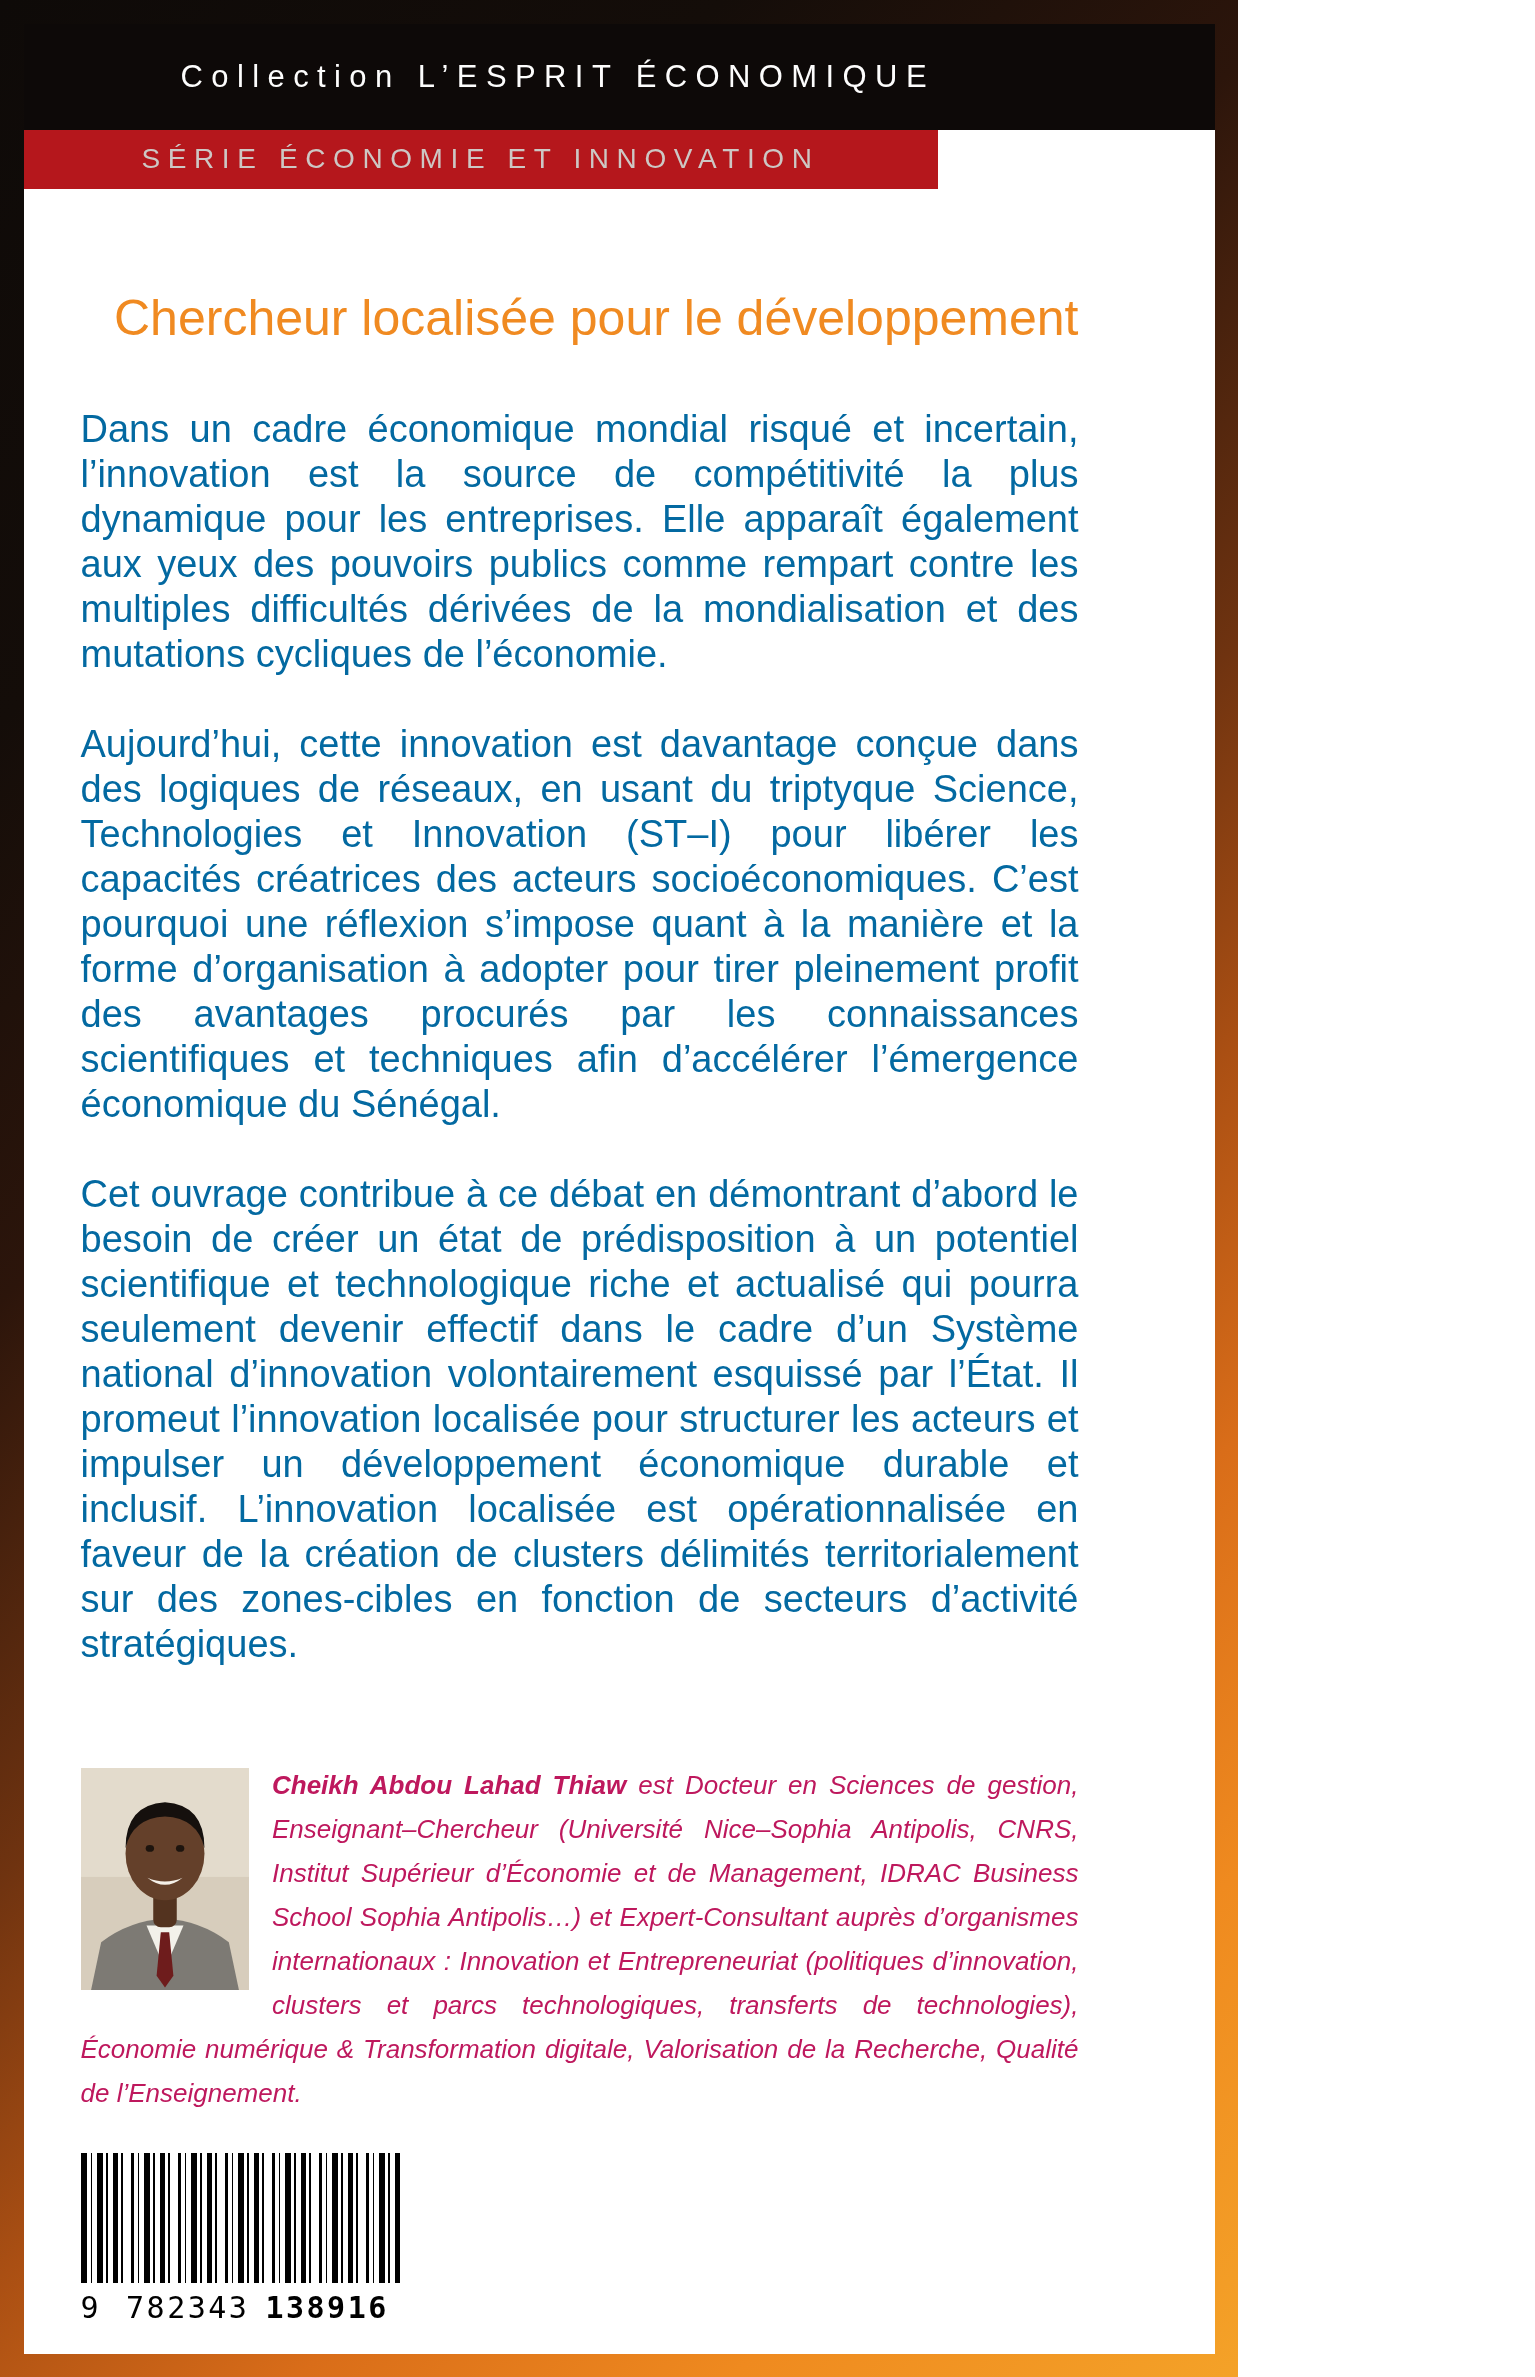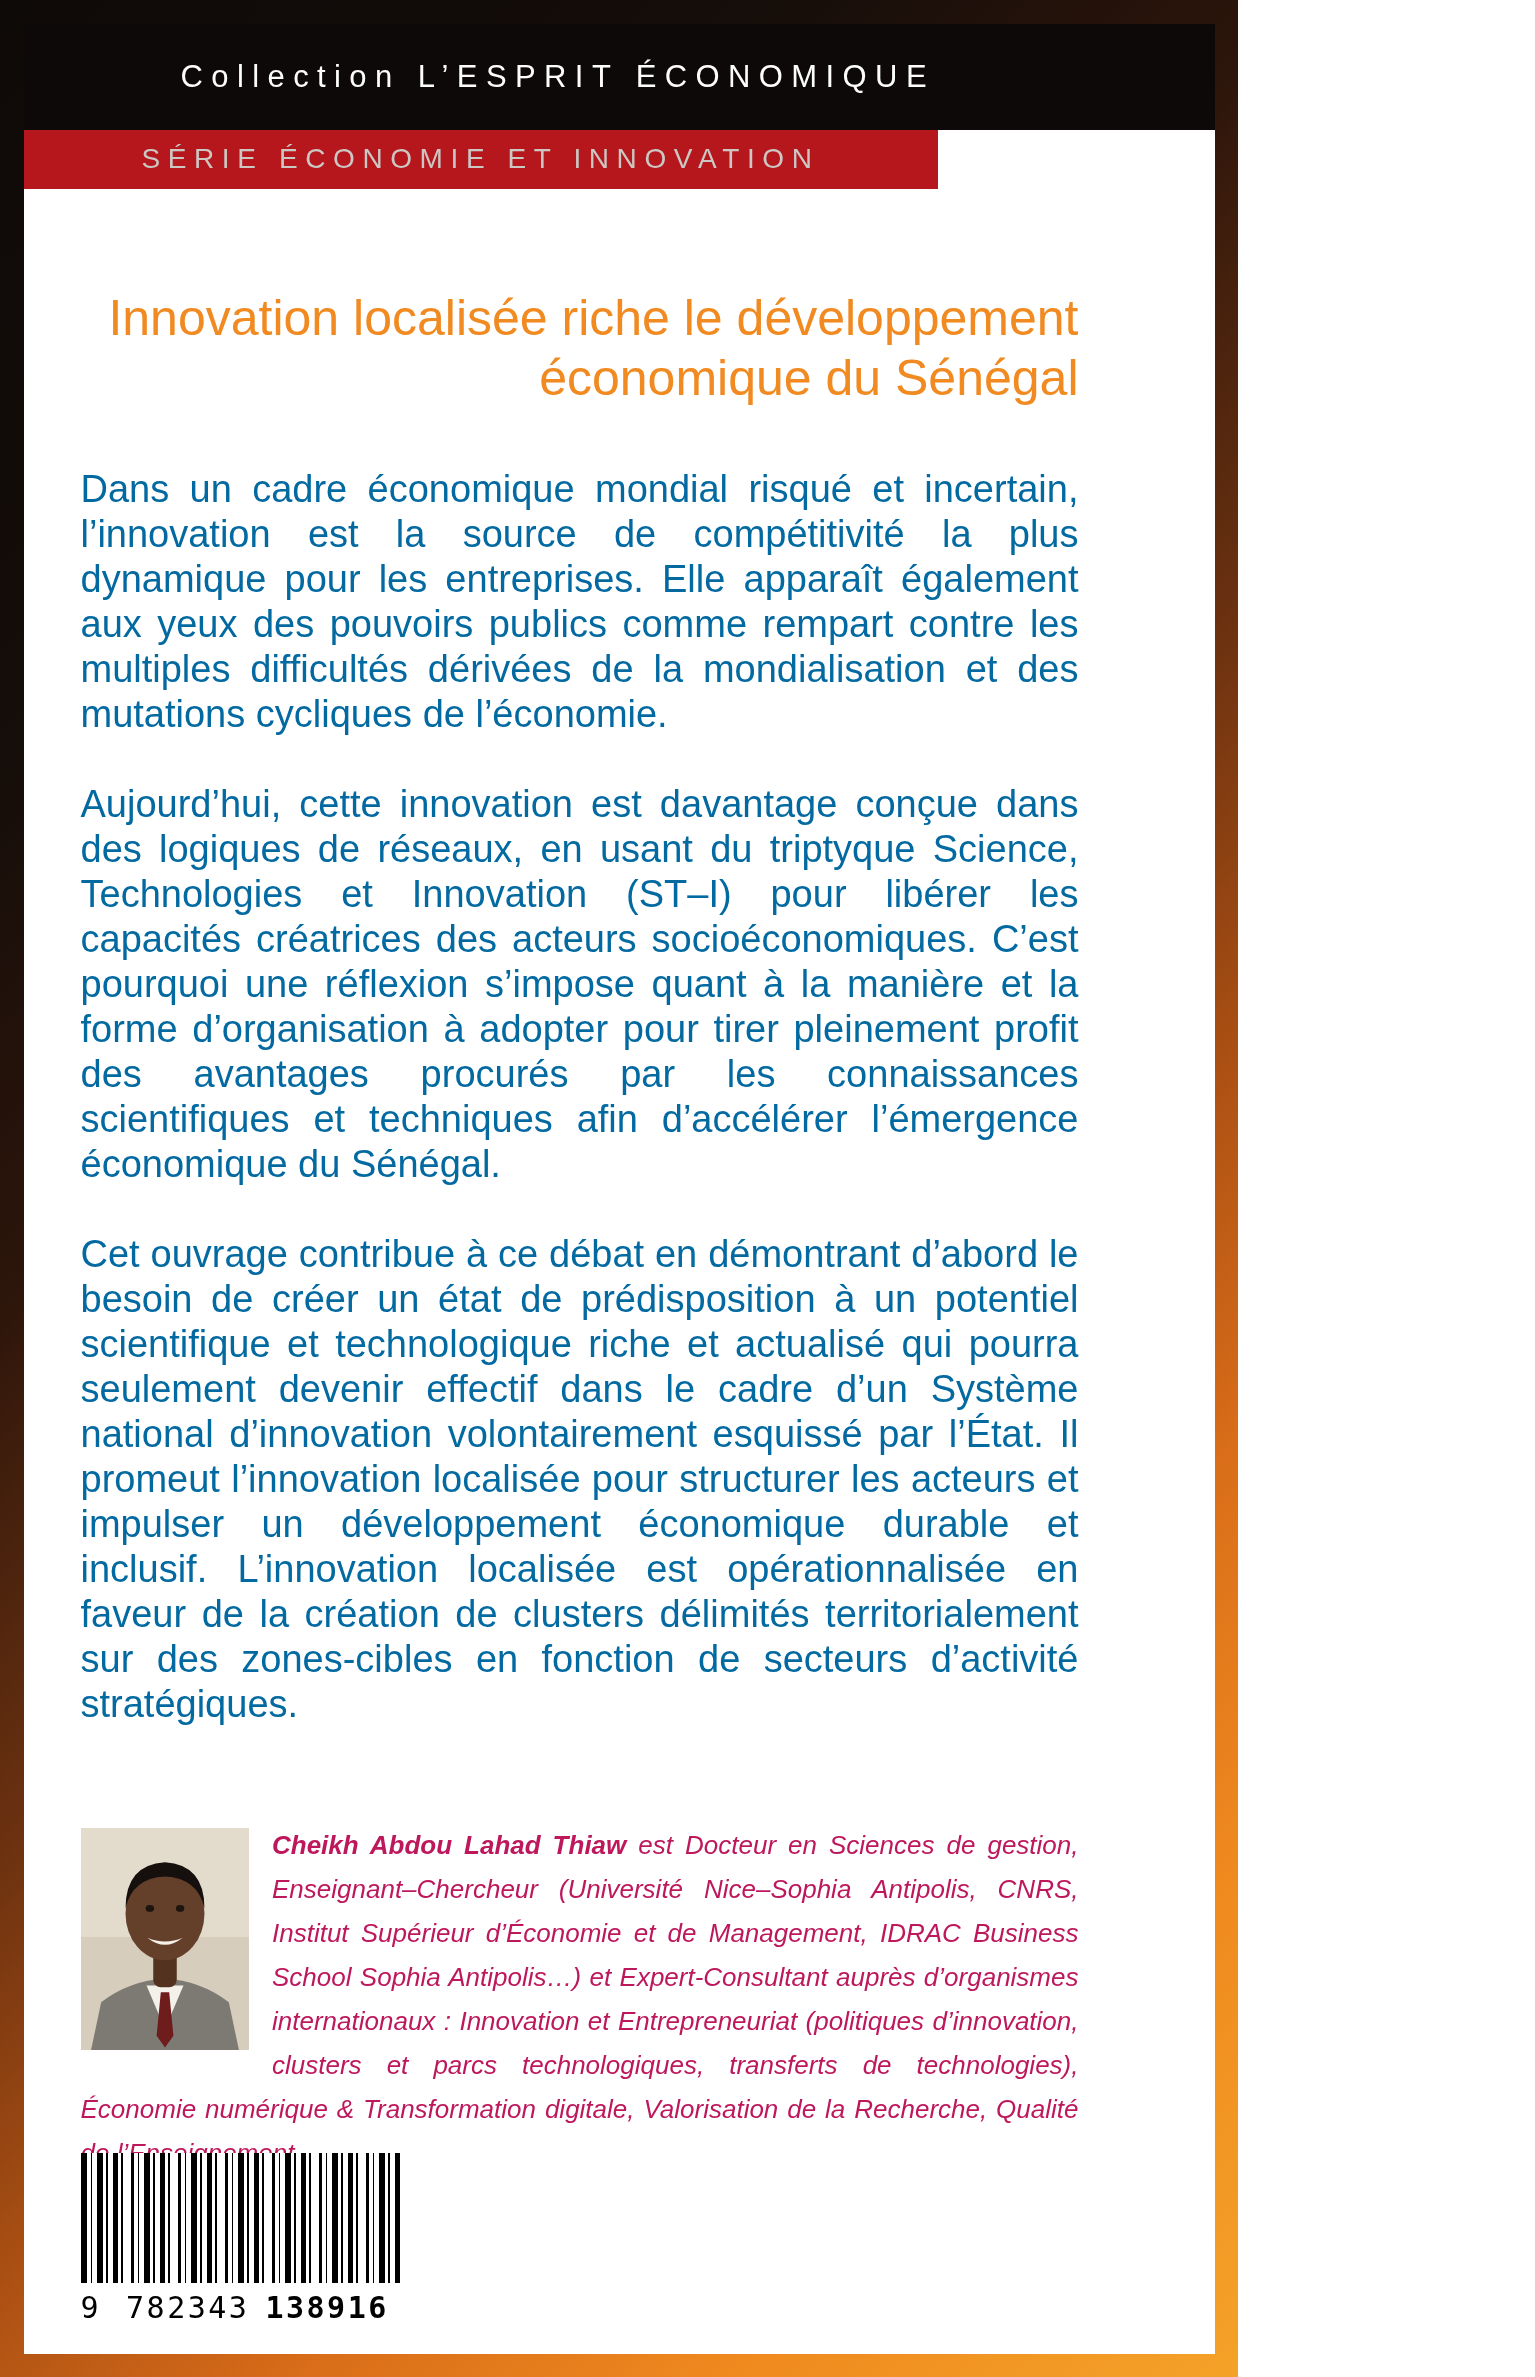--- a/index.html
+++ b/index.html
@@ -129,22 +129,21 @@
 
     <div class="band-black">
       <span class="band-text">Collection L’ESPRIT ÉCONOMIQUE</span>
     </div>
 
     <div class="band-red">
       <span class="band-text">SÉRIE ÉCONOMIE ET INNOVATION</span>
     </div>
 
     <h1 class="title">
-      <span class="title-line">Innovation localisée riche le développement</span>
-      <span class="title-line">économique du Sénégal</span>
+      <span class="title-line">Chercheur localisée pour le développement</span>
     </h1>
 
     <div class="synopsis">
       <p>Dans un cadre économique mondial risqué et incertain, l’innovation est la source de compétitivité la plus dynamique pour les entreprises. Elle apparaît également aux yeux des pouvoirs publics comme rempart contre les multiples difficultés dérivées de la mondialisation et des mutations cycliques de l’économie.</p>
       <p>Aujourd’hui, cette innovation est davantage conçue dans des logiques de réseaux, en usant du triptyque Science, Technologies et Innovation (ST–I) pour libérer les capacités créatrices des acteurs socioéconomiques. C’est pourquoi une réflexion s’impose quant à la manière et la forme d’organisation à adopter pour tirer pleinement profit des avantages procurés par les connaissances scientifiques et techniques afin d’accélérer l’émergence économique du Sénégal.</p>
       <p>Cet ouvrage contribue à ce débat en démontrant d’abord le besoin de créer un état de prédisposition à un potentiel scientifique et technologique riche et actualisé qui pourra seulement devenir effectif dans le cadre d’un Système national d’innovation volontairement esquissé par l’État. Il promeut l’innovation localisée pour structurer les acteurs et impulser un développement économique durable et inclusif. L’innovation localisée est opérationnalisée en faveur de la création de clusters délimités territorialement sur des zones-cibles en fonction de secteurs d’activité stratégiques.</p>
     </div>
 
     <div class="author">
       <div class="author-photo">

